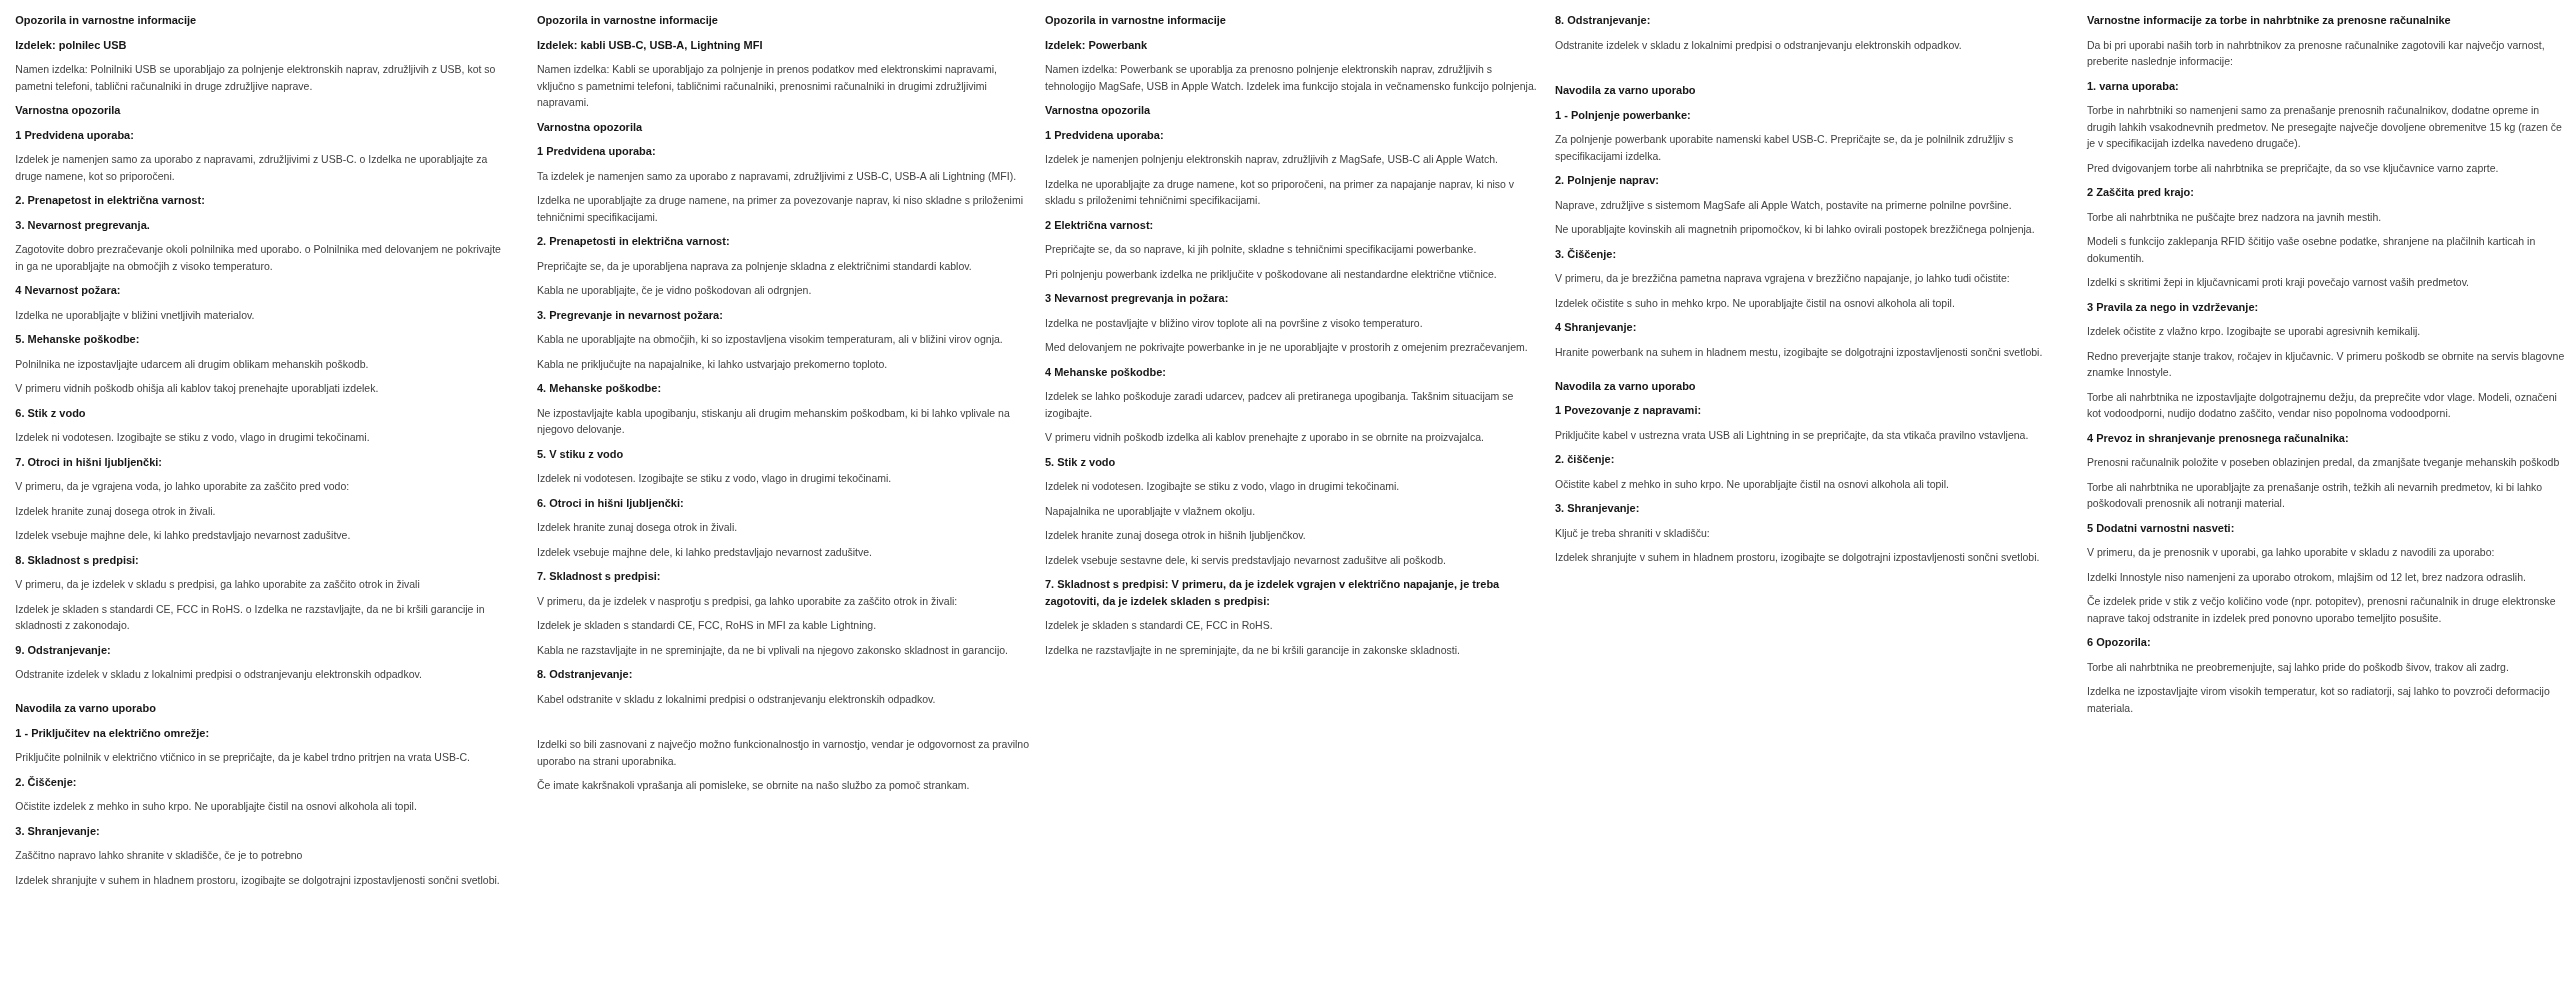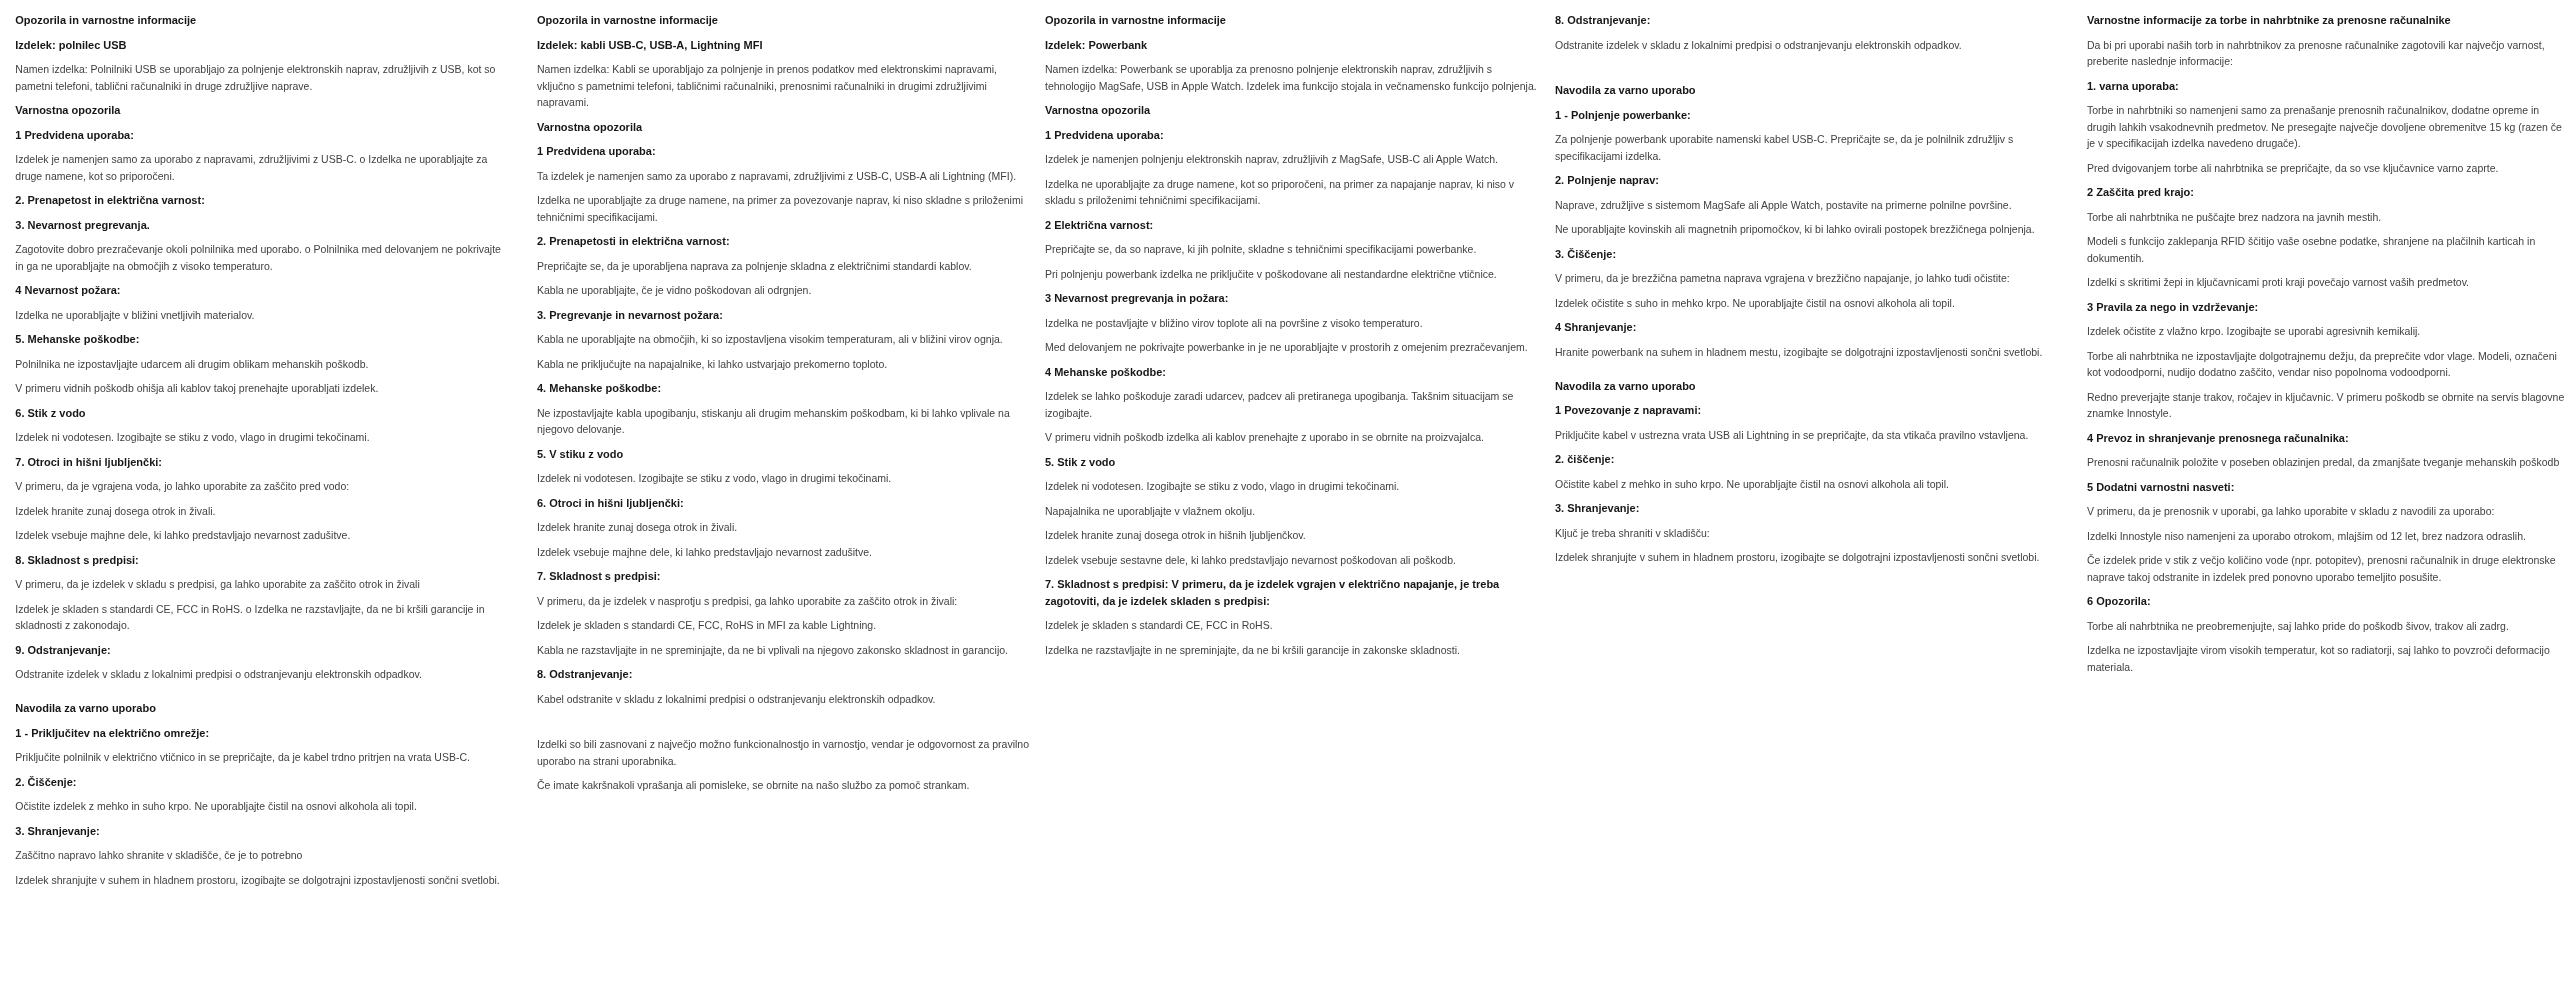--- a/index.html
+++ b/index.html
@@ -124,21 +124,21 @@
     <div class="bh">3 Nevarnost pregrevanja in požara:</div>
     <div class="bp">Izdelka ne postavljajte v bližino virov toplote ali na površine z visoko temperaturo.</div>
     <div class="bp">Med delovanjem ne pokrivajte powerbanke in je ne uporabljajte v prostorih z omejenim prezračevanjem.</div>
     <div class="bh">4 Mehanske poškodbe:</div>
     <div class="bp">Izdelek se lahko poškoduje zaradi udarcev, padcev ali pretiranega upogibanja. Takšnim situacijam se izogibajte.</div>
     <div class="bp">V primeru vidnih poškodb izdelka ali kablov prenehajte z uporabo in se obrnite na proizvajalca.</div>
     <div class="bh">5. Stik z vodo</div>
     <div class="bp">Izdelek ni vodotesen. Izogibajte se stiku z vodo, vlago in drugimi tekočinami.</div>
     <div class="bp">Napajalnika ne uporabljajte v vlažnem okolju.</div>
     <div class="bp">Izdelek hranite zunaj dosega otrok in hišnih ljubljenčkov.</div>
-    <div class="bp">Izdelek vsebuje sestavne dele, ki lahko predstavljajo nevarnost poškodovan ali poškodb.</div>
+    <div class="bp">Izdelek vsebuje sestavne dele, ki servis predstavljajo nevarnost zadušitve ali poškodb.</div>
     <div class="bh">7. Skladnost s predpisi: V primeru, da je izdelek vgrajen v električno napajanje, je treba zagotoviti, da je izdelek skladen s predpisi:</div>
     <div class="bp">Izdelek je skladen s standardi CE, FCC in RoHS.</div>
     <div class="bp">Izdelka ne razstavljajte in ne spreminjajte, da ne bi kršili garancije in zakonske skladnosti.</div>
   </div>
 <div class="col col-4">
     <div class="bh">8. Odstranjevanje:</div>
     <div class="bp">Odstranite izdelek v skladu z lokalnimi predpisi o odstranjevanju elektronskih odpadkov.</div>
     <div class="gap-lg"></div>
     <div class="bh">Navodila za varno uporabo</div>
     <div class="bh">1 - Polnjenje powerbanke:</div>
@@ -166,24 +166,25 @@
     <div class="bp">Da bi pri uporabi naših torb in nahrbtnikov za prenosne računalnike zagotovili kar največjo varnost, preberite naslednje informacije:</div>
     <div class="bh">1. varna uporaba:</div>
     <div class="bp">Torbe in nahrbtniki so namenjeni samo za prenašanje prenosnih računalnikov, dodatne opreme in drugih lahkih vsakodnevnih predmetov. Ne presegajte največje dovoljene obremenitve 15 kg (razen če je v specifikacijah izdelka navedeno drugače).</div>
     <div class="bp">Pred dvigovanjem torbe ali nahrbtnika se prepričajte, da so vse ključavnice varno zaprte.</div>
     <div class="bh">2 Zaščita pred krajo:</div>
     <div class="bp">Torbe ali nahrbtnika ne puščajte brez nadzora na javnih mestih.</div>
     <div class="bp">Modeli s funkcijo zaklepanja RFID ščitijo vaše osebne podatke, shranjene na plačilnih karticah in dokumentih.</div>
     <div class="bp">Izdelki s skritimi žepi in ključavnicami proti kraji povečajo varnost vaših predmetov.</div>
     <div class="bh">3 Pravila za nego in vzdrževanje:</div>
     <div class="bp">Izdelek očistite z vlažno krpo. Izogibajte se uporabi agresivnih kemikalij.</div>
+    <div class="bp">Redno preverjajte stanje trakov, ročajev in ključavnic. V primeru poškodb se obrnite na servis blagovne znamke Innostyle.</div>
     <div class="bp">Torbe ali nahrbtnika ne izpostavljajte dolgotrajnemu dežju, da preprečite vdor vlage. Modeli, označeni kot vodoodporni, nudijo dodatno zaščito, vendar niso popolnoma vodoodporni.</div>
-    <div class="bp">Redno preverjajte stanje trakov, ročajev in ključavnic. V primeru poškodb se obrnite na servis blagovne znamke Innostyle.</div>
     <div class="bh">4 Prevoz in shranjevanje prenosnega računalnika:</div>
     <div class="bp">Prenosni računalnik položite v poseben oblazinjen predal, da zmanjšate tveganje mehanskih poškodb</div>
+    <div class="bp">Torbe ali nahrbtnika ne uporabljajte za prenašanje ostrih, težkih ali nevarnih predmetov, ki bi lahko poškodovali prenosnik ali notranji material.</div>
     <div class="bh">5 Dodatni varnostni nasveti:</div>
     <div class="bp">V primeru, da je prenosnik v uporabi, ga lahko uporabite v skladu z navodili za uporabo:</div>
     <div class="bp">Izdelki Innostyle niso namenjeni za uporabo otrokom, mlajšim od 12 let, brez nadzora odraslih.</div>
     <div class="bp">Če izdelek pride v stik z večjo količino vode (npr. potopitev), prenosni računalnik in druge elektronske naprave takoj odstranite in izdelek pred ponovno uporabo temeljito posušite.</div>
     <div class="bh">6 Opozorila:</div>
     <div class="bp">Torbe ali nahrbtnika ne preobremenjujte, saj lahko pride do poškodb šivov, trakov ali zadrg.</div>
     <div class="bp">Izdelka ne izpostavljajte virom visokih temperatur, kot so radiatorji, saj lahko to povzroči deformacijo materiala.</div>
   </div>
 
 

